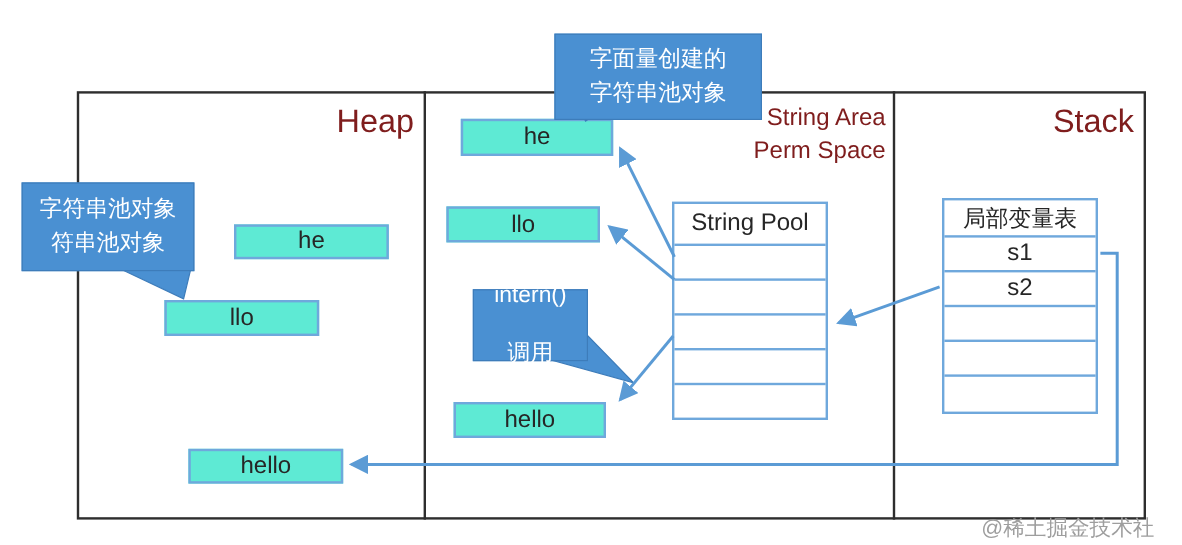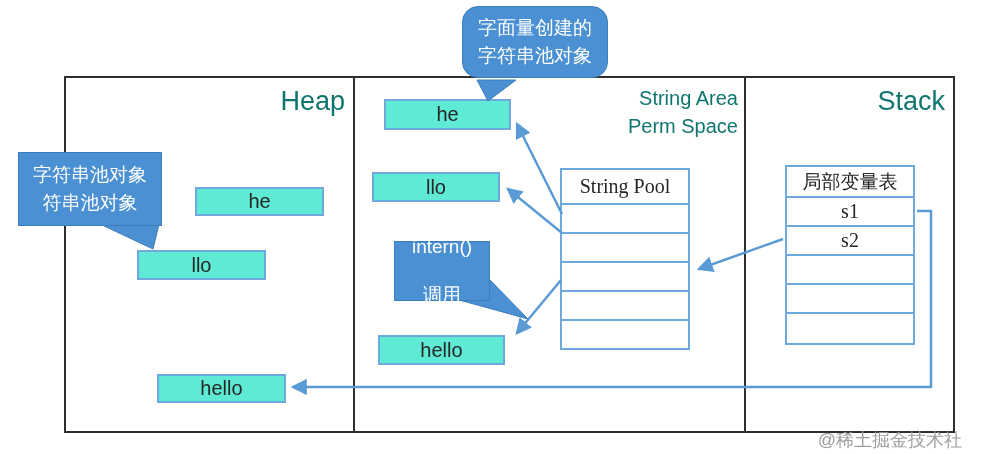--- a/index.html
+++ b/index.html
@@ -2,35 +2,35 @@
 <html><head>
 <meta charset="utf-8">
 <style>
   html,body{margin:0;padding:0;background:#ffffff;}
   .stage{
     position:relative;width:985px;height:454px;background:#ffffff;
     font-family:"Liberation Sans", sans-serif;overflow:hidden;
   }
   .frame{position:absolute;border:2px solid #2e2e2e;background:transparent;box-sizing:border-box;}
   .vdivider{position:absolute;width:2px;background:#2e2e2e;}
-  .region-title{position:absolute;color:#0f766e;text-align:right;font-weight:500;}
+  .region-title{position:absolute;color:#7f1d1d;text-align:right;font-weight:500;}
   .title-big{font-size:27px;}
   .title-small{font-size:20px;line-height:28px;}
   .sbox{
     position:absolute;background:#5eead4;border:2px solid #6fa8dc;box-sizing:border-box;
     display:flex;align-items:center;justify-content:center;
     font-size:20px;color:#262626;z-index:4;
   }
   .table{
     position:absolute;background:#ffffff;border:2px solid #6fa8dc;box-sizing:border-box;
     display:flex;flex-direction:column;z-index:4;
   }
   .trow{
     border-top:2px solid #6fa8dc;display:flex;align-items:center;justify-content:center;
-    font-size:20px;color:#262626;box-sizing:border-box;font-family:Liberation Serif, serif;
+    font-size:20px;color:#262626;box-sizing:border-box;
   }
   .trow.first{border-top:none;}
   .callout{
     position:absolute;background:#4a90d2;border:1px solid #3d7cba;color:#ffffff;
     display:flex;flex-direction:column;align-items:center;justify-content:center;
     font-size:19px;line-height:1.5;text-align:center;z-index:7;box-sizing:border-box;
   }
   .overlay{position:absolute;left:0;top:0;z-index:6;pointer-events:none;}
   .banner{position:absolute;left:745px;top:2px;width:212px;height:58px;z-index:8;}
   .banner-label{
@@ -100,21 +100,21 @@
     <line x1="562" y1="233" x2="508" y2="189" stroke="#5b9bd5" stroke-width="2.5" marker-end="url(#arr)"></line>
     <line x1="561" y1="280" x2="517" y2="333" stroke="#5b9bd5" stroke-width="2.5" marker-end="url(#arr)"></line>
     <line x1="783" y1="239" x2="699" y2="269" stroke="#5b9bd5" stroke-width="2.5" marker-end="url(#arr)"></line>
     <polyline points="917,211 931,211 931,387 293,387" fill="none" stroke="#5b9bd5" stroke-width="2.5" marker-end="url(#arr)"></polyline>
   </svg>
 
   <div class="callout" style="left:18px;top:152px;width:144px;height:74px;">
     <div>字符串池对象</div>
     <div>符串池对象</div>
   </div>
-  <div class="callout" style="left:462px;top:6px;width:146px;height:72px;border-radius:16px;">
+  <div class="callout" style="left:462px;top:28px;width:173px;height:72px;">
     <div>字面量创建的</div>
     <div>字符串池对象</div>
   </div>
   <div class="callout" style="left:394px;top:241px;width:96px;height:60px;gap:20px;">
     <div>intern()</div>
     <div>调用</div>
   </div>
 
 
   <div class="watermark">@稀土掘金技术社区</div>

